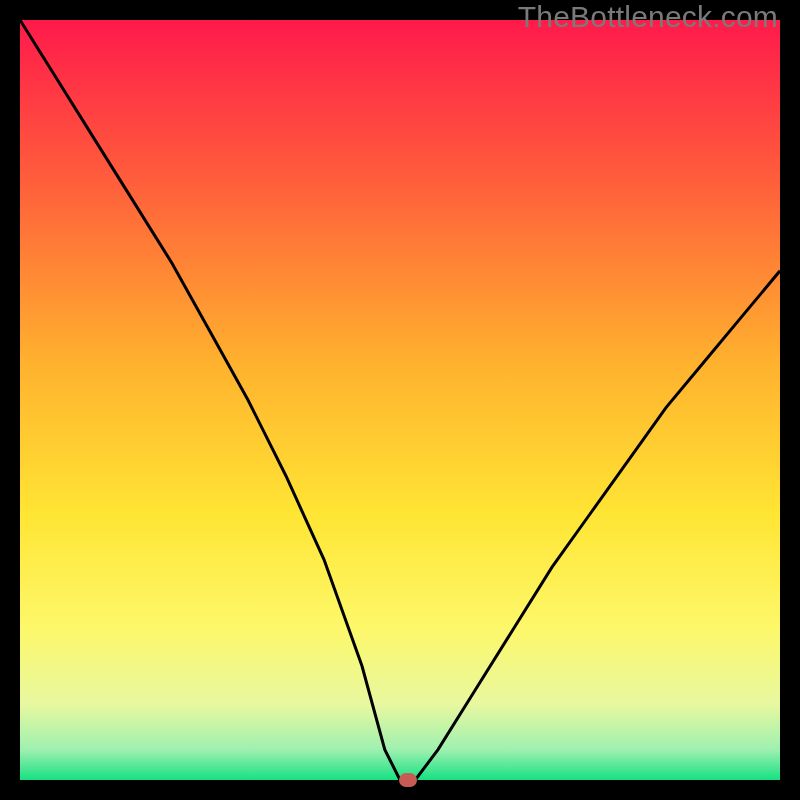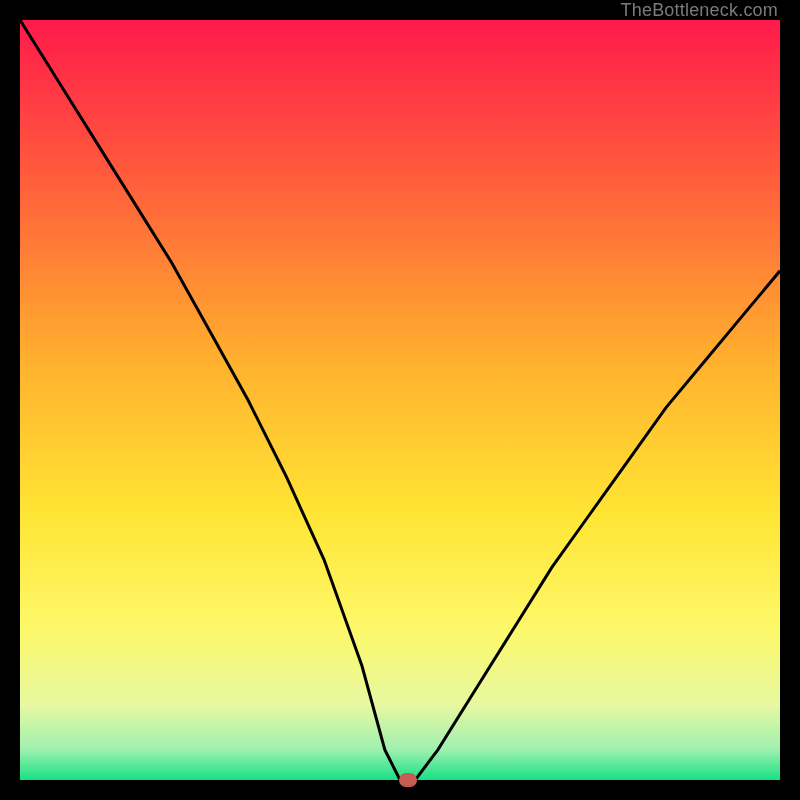--- a/index.html
+++ b/index.html
@@ -24,21 +24,21 @@
     left: 0;
     top: 0;
     width: 760px;
     height: 760px;
   }
   .watermark {
     position: absolute;
     top: 0px;
     right: 22px;
     color: #7a7a7a;
-    font-size: 18px;
+    font-size: 30px;
     font-weight: 500;
     letter-spacing: 0.2px;
     z-index: 10;
   }
   .marker {
     position: absolute;
     width: 18px;
     height: 14px;
     background: #c65c54;
     border-radius: 7px;

